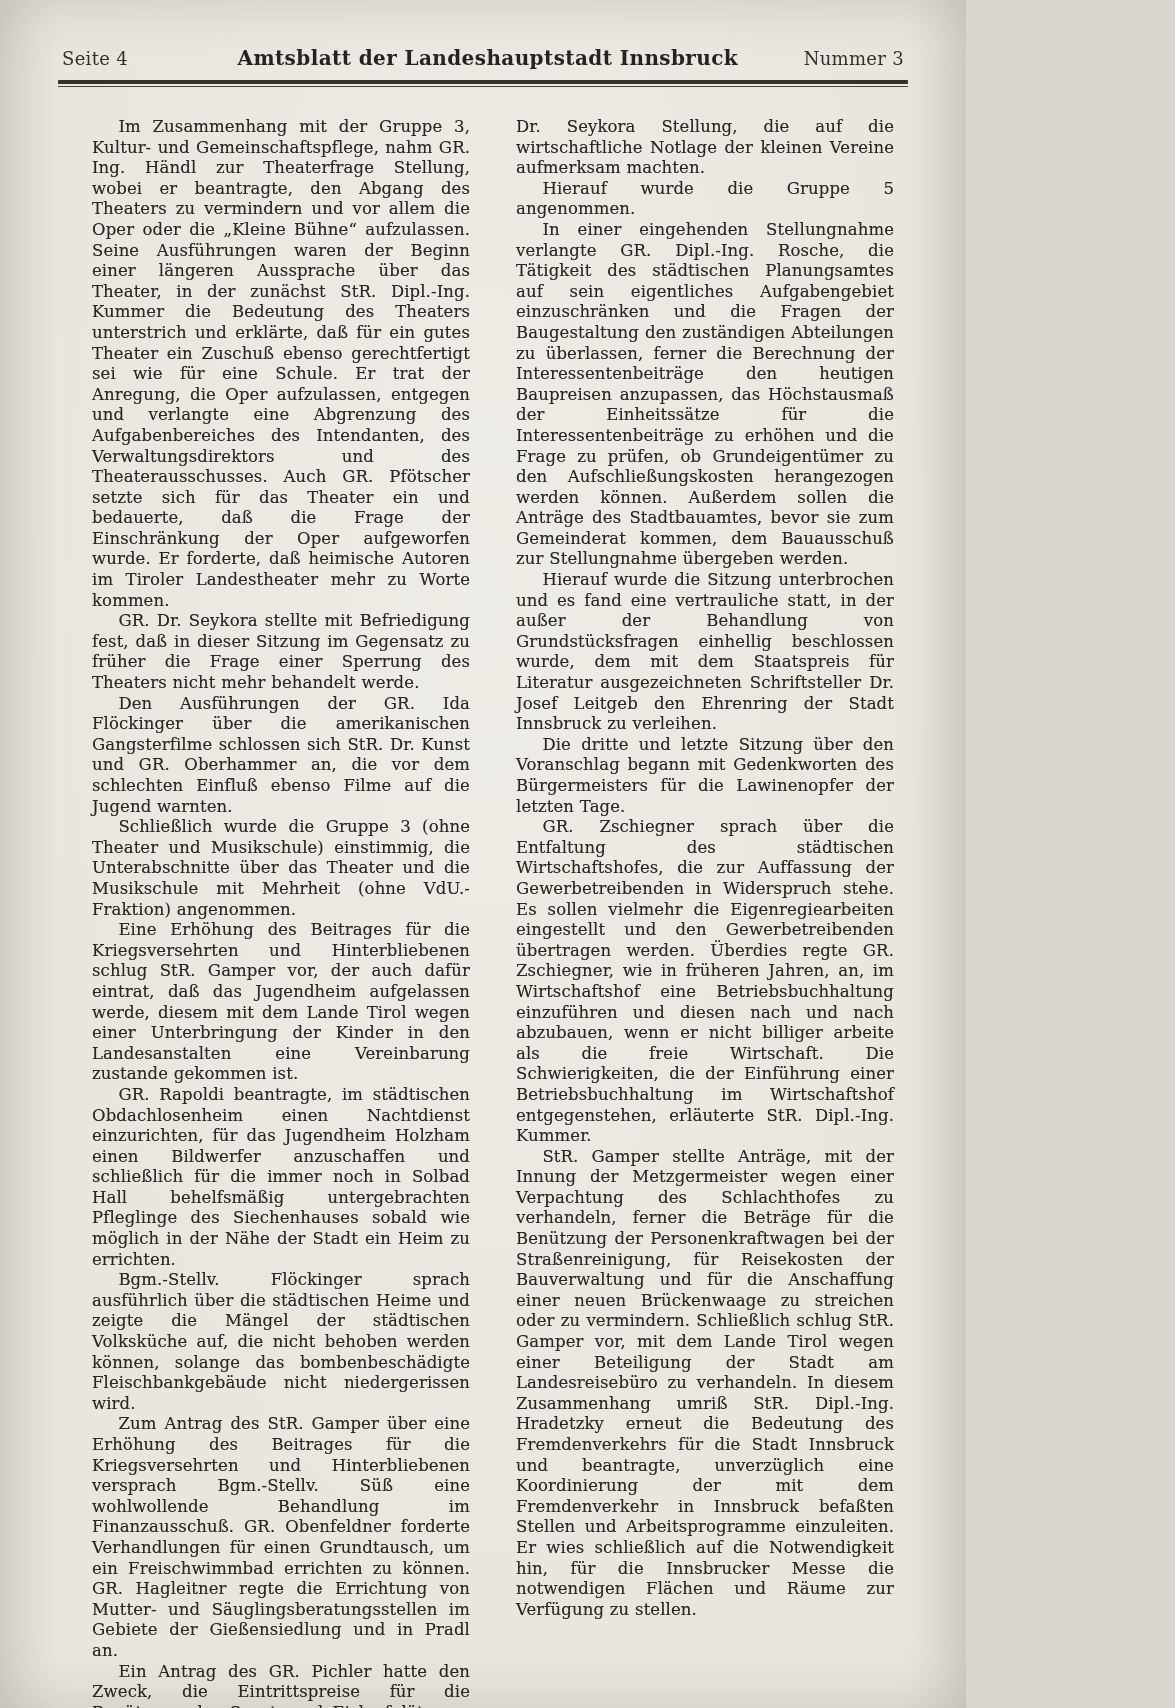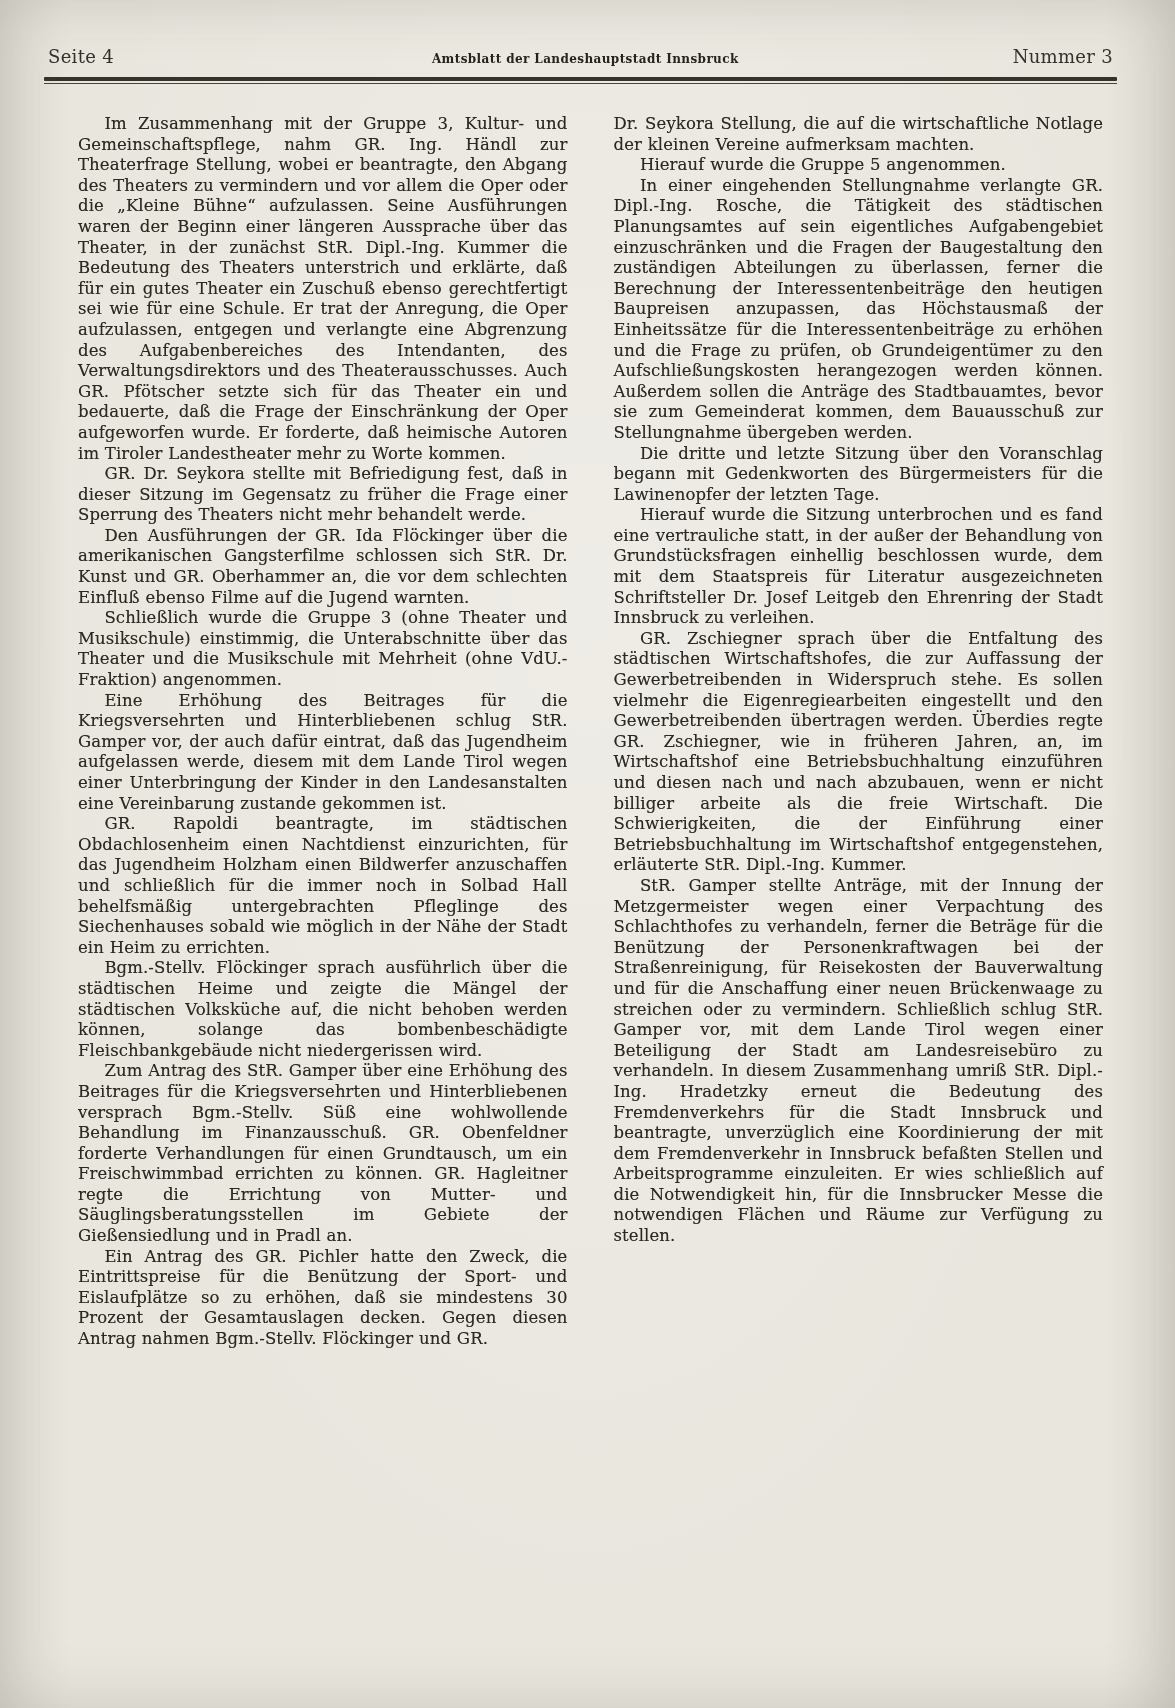--- a/index.html
+++ b/index.html
@@ -8,46 +8,46 @@
     background: #d8d6cf;
   }
   body {
     width: 1175px;
     height: 1708px;
     font-family: "DejaVu Serif", "Liberation Serif", serif;
     overflow: hidden;
   }
   .page {
     position: relative;
-    width: 1175px;
+    width: 966px;
     height: 1708px;
     box-sizing: border-box;
     background:
       radial-gradient(ellipse at 50% 35%, rgba(255,255,255,0.25), rgba(0,0,0,0) 70%),
       linear-gradient(90deg, rgba(0,0,0,0.05), rgba(0,0,0,0) 6%, rgba(0,0,0,0) 94%, rgba(0,0,0,0.06)),
       #e9e6de;
     box-shadow: inset 0 0 60px rgba(90,85,70,0.22);
     color: #2b2722;
-    padding: 46px 58px 0 44px;
+    padding: 46px 58px 0 58px;
   }
   .masthead {
     display: flex;
     align-items: baseline;
     justify-content: space-between;
     padding: 0 4px 0 4px;
     margin-bottom: 10px;
   }
   .masthead .page-label,
   .masthead .issue-label {
     font-size: 18px;
     letter-spacing: 0.3px;
     color: #32302b;
   }
   .masthead .title {
-    font-size: 12px;
+    font-size: 20px;
     font-weight: bold;
     letter-spacing: 0.4px;
     color: #26231e;
     margin-left: 44px;
   }
   .rule-thick {
     height: 4px;
     background: #37332c;
     border-radius: 1px;
   }
@@ -107,20 +107,20 @@
       <p>GR. Rapoldi beantragte, im städtischen Obdachlosenheim einen Nachtdienst einzurichten, für das Jugendheim Holzham einen Bildwerfer anzuschaffen und schließlich für die immer noch in Solbad Hall behelfsmäßig untergebrachten Pfleglinge des Siechenhauses sobald wie möglich in der Nähe der Stadt ein Heim zu errichten.</p>
       <p>Bgm.-Stellv. Flöckinger sprach ausführlich über die städtischen Heime und zeigte die Mängel der städtischen Volksküche auf, die nicht behoben werden können, solange das bombenbeschädigte Fleischbankgebäude nicht niedergerissen wird.</p>
       <p>Zum Antrag des StR. Gamper über eine Erhöhung des Beitrages für die Kriegsversehrten und Hinterbliebenen versprach Bgm.-Stellv. Süß eine wohlwollende Behandlung im Finanzausschuß. GR. Obenfeldner forderte Verhandlungen für einen Grundtausch, um ein Freischwimmbad errichten zu können. GR. Hagleitner regte die Errichtung von Mutter- und Säuglingsberatungsstellen im Gebiete der Gießensiedlung und in Pradl an.</p>
       <p>Ein Antrag des GR. Pichler hatte den Zweck, die Eintrittspreise für die Benützung der Sport- und Eislaufplätze so zu erhöhen, daß sie mindestens 30 Prozent der Gesamtauslagen decken. Gegen diesen Antrag nahmen Bgm.-Stellv. Flöckinger und GR.</p>
     </div>
 
     <div class="col">
       <p class="no-indent">Dr. Seykora Stellung, die auf die wirtschaftliche Notlage der kleinen Vereine aufmerksam machten.</p>
       <p>Hierauf wurde die Gruppe 5 angenommen.</p>
       <p>In einer eingehenden Stellungnahme verlangte GR. Dipl.-Ing. Rosche, die Tätigkeit des städtischen Planungsamtes auf sein eigentliches Aufgabengebiet einzuschränken und die Fragen der Baugestaltung den zuständigen Abteilungen zu überlassen, ferner die Berechnung der Interessentenbeiträge den heutigen Baupreisen anzupassen, das Höchstausmaß der Einheitssätze für die Interessentenbeiträge zu erhöhen und die Frage zu prüfen, ob Grundeigentümer zu den Aufschließungskosten herangezogen werden können. Außerdem sollen die Anträge des Stadtbauamtes, bevor sie zum Gemeinderat kommen, dem Bauausschuß zur Stellungnahme übergeben werden.</p>
+      <p>Hierauf wurde die Sitzung unterbrochen und es fand eine vertrauliche statt, in der außer der Behandlung von Grundstücksfragen einhellig beschlossen wurde, dem mit dem Staatspreis für Literatur ausgezeichneten Schriftsteller Dr. Josef Leitgeb den Ehrenring der Stadt Innsbruck zu verleihen.</p>
       <p>Die dritte und letzte Sitzung über den Voranschlag begann mit Gedenkworten des Bürgermeisters für die Lawinenopfer der letzten Tage.</p>
-      <p>Hierauf wurde die Sitzung unterbrochen und es fand eine vertrauliche statt, in der außer der Behandlung von Grundstücksfragen einhellig beschlossen wurde, dem mit dem Staatspreis für Literatur ausgezeichneten Schriftsteller Dr. Josef Leitgeb den Ehrenring der Stadt Innsbruck zu verleihen.</p>
       <p>GR. Zschiegner sprach über die Entfaltung des städtischen Wirtschaftshofes, die zur Auffassung der Gewerbetreibenden in Widerspruch stehe. Es sollen vielmehr die Eigenregiearbeiten eingestellt und den Gewerbetreibenden übertragen werden. Überdies regte GR. Zschiegner, wie in früheren Jahren, an, im Wirtschaftshof eine Betriebsbuchhaltung einzuführen und diesen nach und nach abzubauen, wenn er nicht billiger arbeite als die freie Wirtschaft. Die Schwierigkeiten, die der Einführung einer Betriebsbuchhaltung im Wirtschaftshof entgegenstehen, erläuterte StR. Dipl.-Ing. Kummer.</p>
       <p>StR. Gamper stellte Anträge, mit der Innung der Metzgermeister wegen einer Verpachtung des Schlachthofes zu verhandeln, ferner die Beträge für die Benützung der Personenkraftwagen bei der Straßenreinigung, für Reisekosten der Bauverwaltung und für die Anschaffung einer neuen Brückenwaage zu streichen oder zu vermindern. Schließlich schlug StR. Gamper vor, mit dem Lande Tirol wegen einer Beteiligung der Stadt am Landesreisebüro zu verhandeln. In diesem Zusammenhang umriß StR. Dipl.-Ing. Hradetzky erneut die Bedeutung des Fremdenverkehrs für die Stadt Innsbruck und beantragte, unverzüglich eine Koordinierung der mit dem Fremdenverkehr in Innsbruck befaßten Stellen und Arbeitsprogramme einzuleiten. Er wies schließlich auf die Notwendigkeit hin, für die Innsbrucker Messe die notwendigen Flächen und Räume zur Verfügung zu stellen.</p>
     </div>
 
   </div>
 </div>
 
 </body></html>

